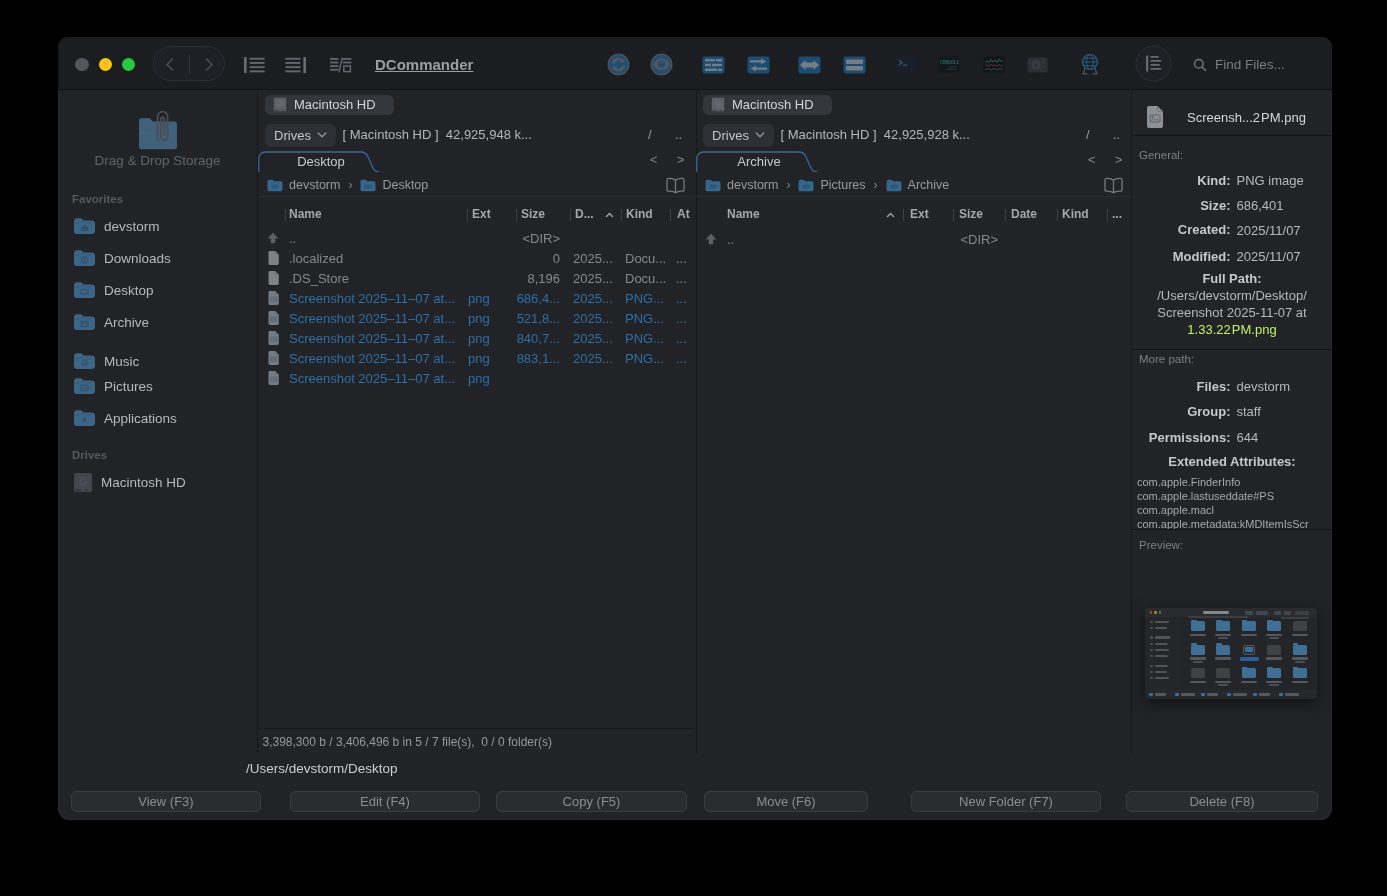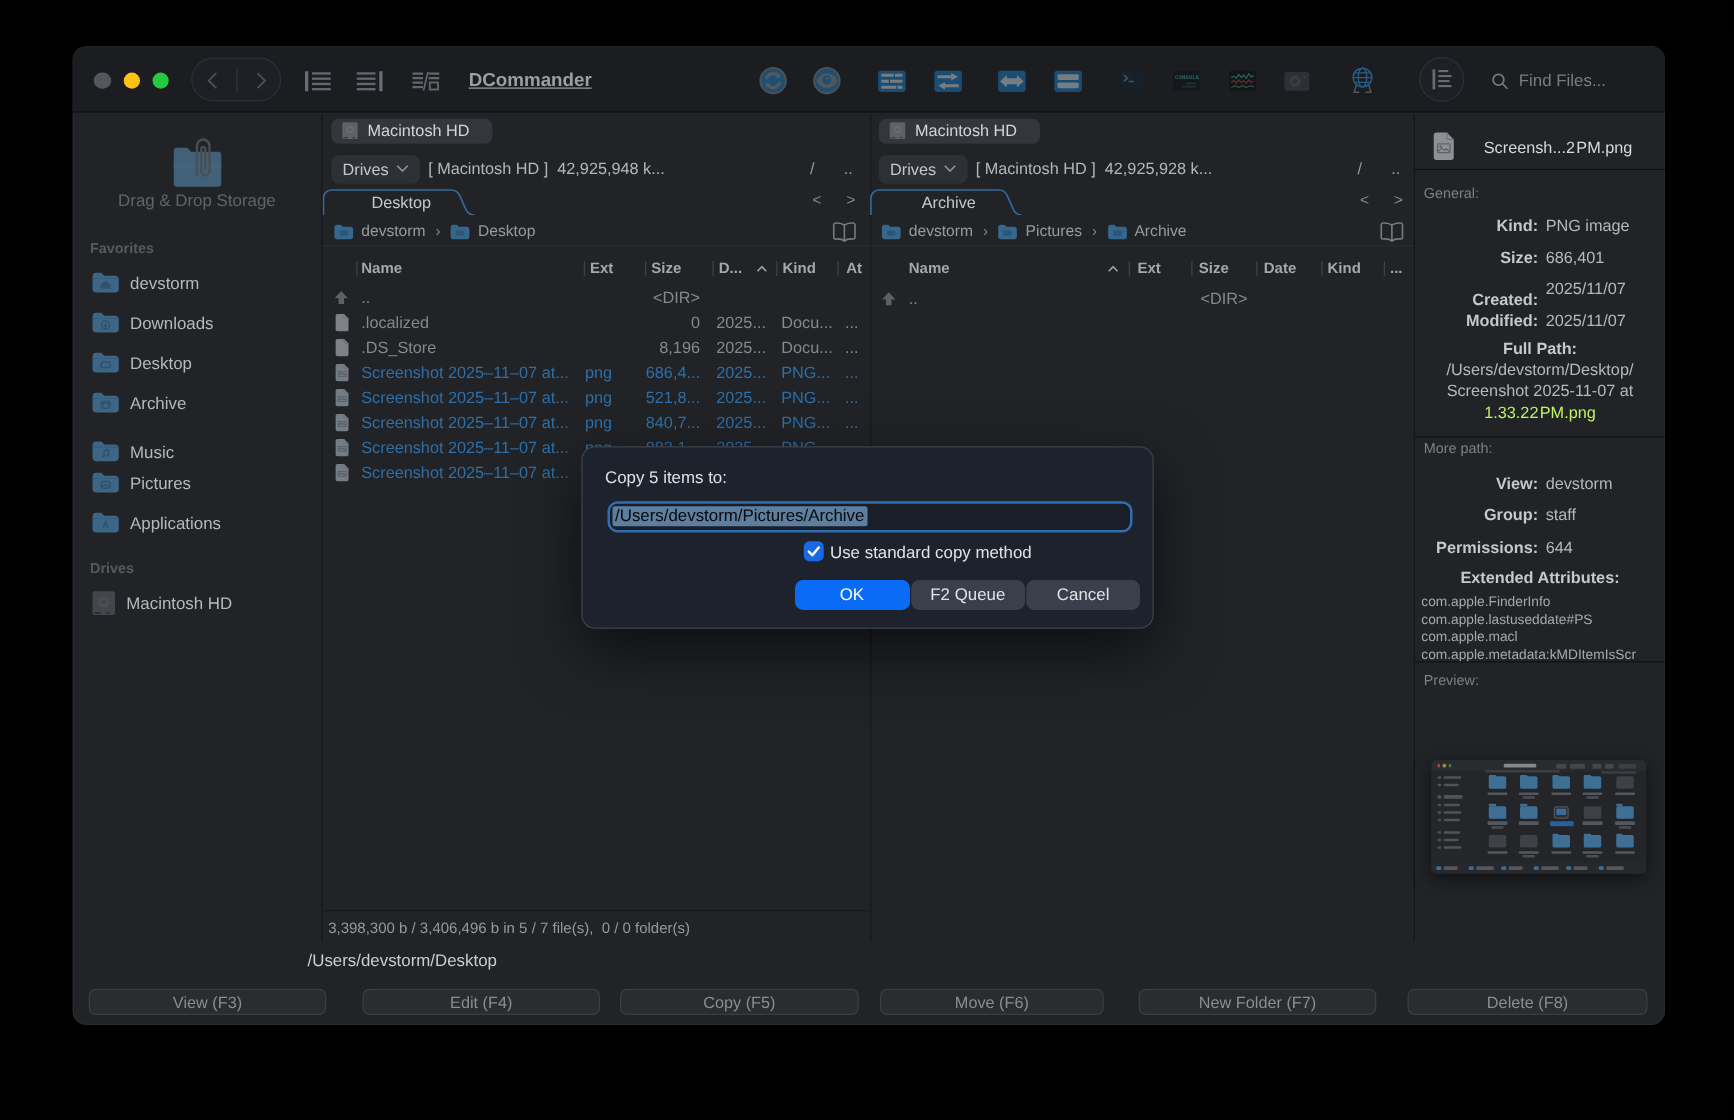--- a/index.html
+++ b/index.html
@@ -591,31 +591,31 @@
 <path d="M5.4 16.2 L8.4 13.4 L10.6 15.4 L12.2 14 L14.6 16.2" stroke="#5f646a" stroke-width="0.9" fill="none"></path>
         </svg>
       </div>
 <div class="abs" style="left:55px; top:19px; font-size:13px; color:#d6d8da;">Screensh...2 PM.png</div>
 <div class="hdiv" style="top:44px;"></div>
 <div class="small-label" style="top:58px;">General:</div>
 <div class="ilabel" style="top:81.5px;">Kind:</div>
 <div class="ivalue" style="top:81.5px;">PNG image</div>
 <div class="ilabel" style="top:107px;">Size:</div>
 <div class="ivalue" style="top:107px;">686,401</div>
-<div class="ilabel" style="top:141px;">Created:</div>
+<div class="ilabel" style="top:131px;">Created:</div>
 <div class="ivalue" style="top:132.3px;">2025/11/07</div>
 <div class="ilabel" style="top:157.7px;">Modified:</div>
 <div class="ivalue" style="top:157.7px;">2025/11/07</div>
 <div class="icenter" style="top:179.5px; font-weight:700; color:#c6c8cb;">Full Path:</div>
 <div class="icenter" style="top:196.8px; color:#b6b8bb;">/Users/devstorm/Desktop/</div>
 <div class="icenter" style="top:213.6px; color:#b6b8bb;">Screenshot 2025-11-07 at</div>
 <div class="icenter" style="top:231px; color:#bef264;">1.33.22 PM.png</div>
 <div class="hdiv" style="top:258px;"></div>
 <div class="small-label" style="top:261.5px;">More path:</div>
-<div class="ilabel" style="top:288px;">View:</div>
+<div class="ilabel" style="top:288px;">Files:</div>
 <div class="ivalue" style="top:288px;">devstorm</div>
 <div class="ilabel" style="top:313.4px;">Group:</div>
 <div class="ivalue" style="top:313.4px;">staff</div>
 <div class="ilabel" style="top:338.8px;">Permissions:</div>
 <div class="ivalue" style="top:338.8px;">644</div>
 <div class="icenter" style="top:363px; font-weight:700; color:#c6c8cb;">Extended Attributes:</div>
 <div class="ismall" style="top:385px;">com.apple.FinderInfo</div>
 <div class="ismall" style="top:399px;">com.apple.lastuseddate#PS</div>
 <div class="ismall" style="top:413px;">com.apple.macl</div>
 <div class="ismall" style="top:427px;">com.apple.metadata:kMDItemIsScr</div>
@@ -712,31 +712,16 @@
 <div class="abs" style="left:108px; top:84.5px; width:3.6px; height:3.6px; background:#3c6d96; border-radius:1px;"></div>
 <div class="abs" style="left:113.5px; top:85px; width:11px; height:2.6px; background:#54575c; border-radius:1px;"></div>
 <div class="abs" style="left:134px; top:84.5px; width:3.6px; height:3.6px; background:#3c6d96; border-radius:1px;"></div>
 <div class="abs" style="left:139.5px; top:85px; width:14px; height:2.6px; background:#54575c; border-radius:1px;"></div>
 </div>
 </div>
 <div class="cmdlabel">/Users/devstorm/Desktop</div>
 <div class="fbtn" style="left:13px; width:190px;">View (F3)</div>
 <div class="fbtn" style="left:232px; width:190px;">Edit (F4)</div>
 <div class="fbtn" style="left:438px; width:191px;">Copy (F5)</div>
-<div class="fbtn" style="left:646px; width:179px;">Move (F6)</div>
+<div class="fbtn" style="left:646px; width:164px;">Move (F6)</div>
 <div class="fbtn" style="left:853px; width:190px;">New Folder (F7)</div>
 <div class="fbtn" style="left:1068px; width:192px;">Delete (F8)</div>
-<div class="dialog">
-<div class="dlg-title">Copy 5 items to:</div>
-<div class="dlg-input">
-        <div class="dlg-sel">/Users/devstorm/Pictures/Archive</div>
-      </div>
-<div class="dlg-check">
-        <svg width="16" height="16" viewBox="0 0 16 16">
-          <path d="M4 8.3 L6.9 11.1 L12 5" stroke="#fff" stroke-width="1.9" fill="none" stroke-linecap="round" stroke-linejoin="round"></path>
-        </svg>
-      </div>
-<div class="dlg-chklabel">Use standard copy method</div>
-<div class="dlg-btn" style="left:169.5px; width:92px; background:#0a6cf6; color:#fff;">OK</div>
-<div class="dlg-btn dlg-gray" style="left:263px; width:90.5px;">F2 Queue</div>
-<div class="dlg-btn dlg-gray" style="left:355px; width:91px;">Cancel</div>
-</div>
 </div>
 
 </body></html>

